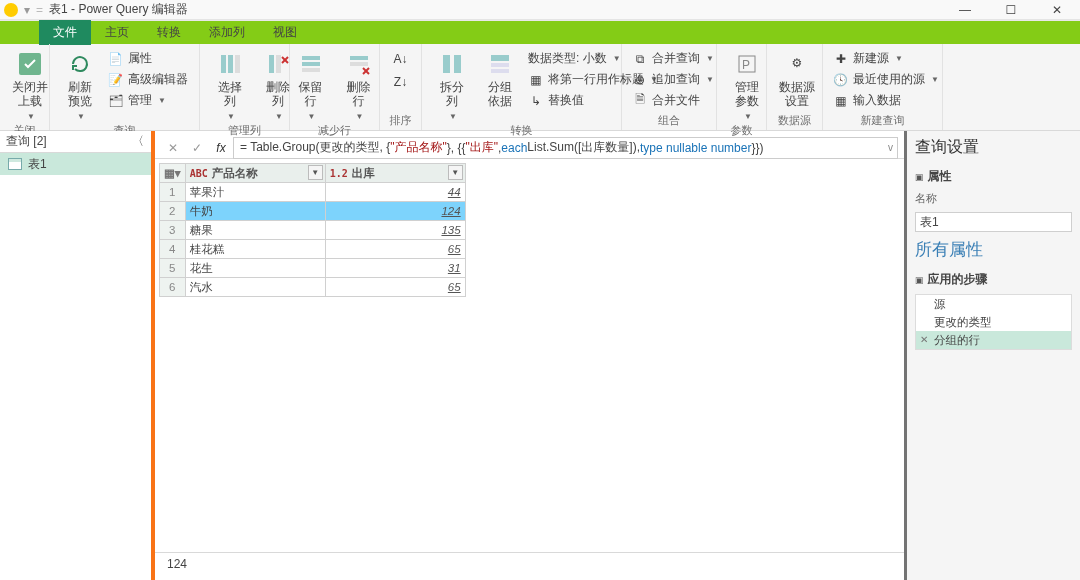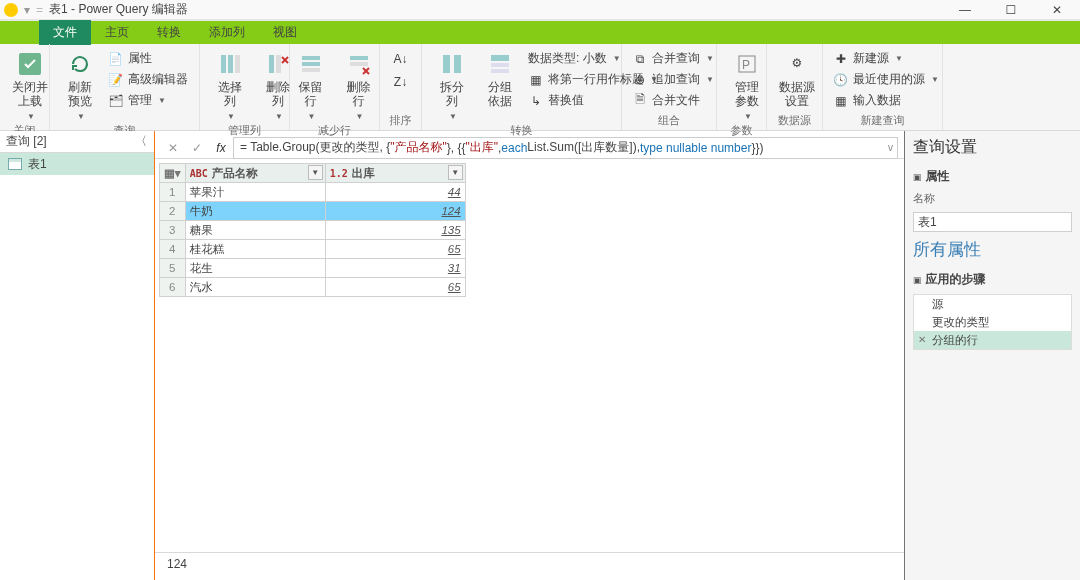--- a/index.html
+++ b/index.html
@@ -15,21 +15,21 @@
 .grp-body{flex:1; display:flex; align-items:flex-start; gap:4px; padding:4px 8px 0;}
 .grp-label{height:17px; text-align:center; font-size:11px; color:#6e6e6e;}
 .bigbtn{display:flex;flex-direction:column;align-items:center;justify-content:flex-start;gap:3px;padding:2px 4px;min-width:44px;text-align:center;line-height:1.15;}
 .bigbtn .ic{width:28px;height:28px;display:flex;align-items:center;justify-content:center;}
 .smrow{display:flex;align-items:center;gap:4px;height:21px;padding:0 2px;white-space:nowrap;}
 .smrow .ic{width:16px;height:16px;display:flex;align-items:center;justify-content:center;}
 .stack{display:flex;flex-direction:column;}
 .dd{font-size:8px;color:#666;margin-left:2px;}
 .main{display:flex;height:449px;}
 
-.left{width:155px;border-right:1px solid #f97316;display:flex;flex-direction:column;background:#fff;}
+.left{width:155px;border-right:4px solid #f97316;display:flex;flex-direction:column;background:#fff;}
 .left-hd{height:22px;border-bottom:1px solid #d9d9d9;display:flex;align-items:center;justify-content:space-between;padding:0 6px;color:#555;}
 .collapse{width:14px;height:14px;display:flex;align-items:center;justify-content:center;}
 .qitem{height:22px;display:flex;align-items:center;gap:6px;padding:0 8px;}
 .qitem.sel{background:#c9e8db;}
 .tblico{width:14px;height:12px;border:1px solid #7aa; background:linear-gradient(#cfe9df 33%, #fff 33%);}
 
 .center{flex:1;display:flex;flex-direction:column;}
 .fbar{height:28px;display:flex;align-items:center;gap:0;border-bottom:1px solid #d9d9d9;padding:6px 6px 0;}
 .fbtn{width:24px;height:22px;display:flex;align-items:center;justify-content:center;color:#999;}
 .fx{width:24px;height:22px;display:flex;align-items:center;justify-content:center;font-style:italic;color:#333;}
@@ -44,21 +44,21 @@
 th{background:#e9efec;color:#555;text-align:left;position:relative;}
 th .typ{color:#a33;font-family:Consolas,monospace;font-size:10px;margin-right:4px;}
 th .fil{position:absolute;right:2px;top:1px;width:15px;height:15px;border:1px solid #bcbcbc;background:#f5f5f5;display:flex;align-items:center;justify-content:center;font-size:8px;color:#555;}
 td.rn{background:#eef3f0;color:#888;text-align:center;width:24px;}
 td.num{text-align:right;font-style:italic;color:#555;text-decoration:underline;}
 tr.selrow td:not(.rn){background:#7dd3fc;}
 .corner{width:24px;background:#eef3f0;text-align:center;color:#777;}
 
 .preview{height:28px;border-top:1px solid #d9d9d9;padding:4px 12px;color:#444;}
 
-.right{width:176px;border-left:1px solid #737373;background:#f5f5f5;display:flex;flex-direction:column;padding:6px 8px;gap:6px;}
+.right{width:176px;border-left:3px solid #737373;background:#f5f5f5;display:flex;flex-direction:column;padding:6px 8px;gap:6px;}
 .right h3{font-size:16px;font-weight:400;color:#333;}
 .sec-h{display:flex;align-items:center;gap:4px;font-size:12px;color:#333;margin-top:4px;}
 .tri{font-size:9px;color:#555;}
 .lbl{font-size:11px;color:#666;}
 .inp{height:20px;border:1px solid #cfcfcf;background:#fff;padding:0 4px;display:flex;align-items:center;}
 .link{color:#3a7fb5;font-size:17px;}
 .steps{border:1px solid #dcdcdc;background:#fff;}
 .step{height:18px;display:flex;align-items:center;padding:0 6px 0 18px;font-size:11.5px;color:#444;position:relative;}
 .step.sel{background:#c9e8db;}
 .step .xic{position:absolute;left:4px;top:3px;font-size:10px;color:#777;}

